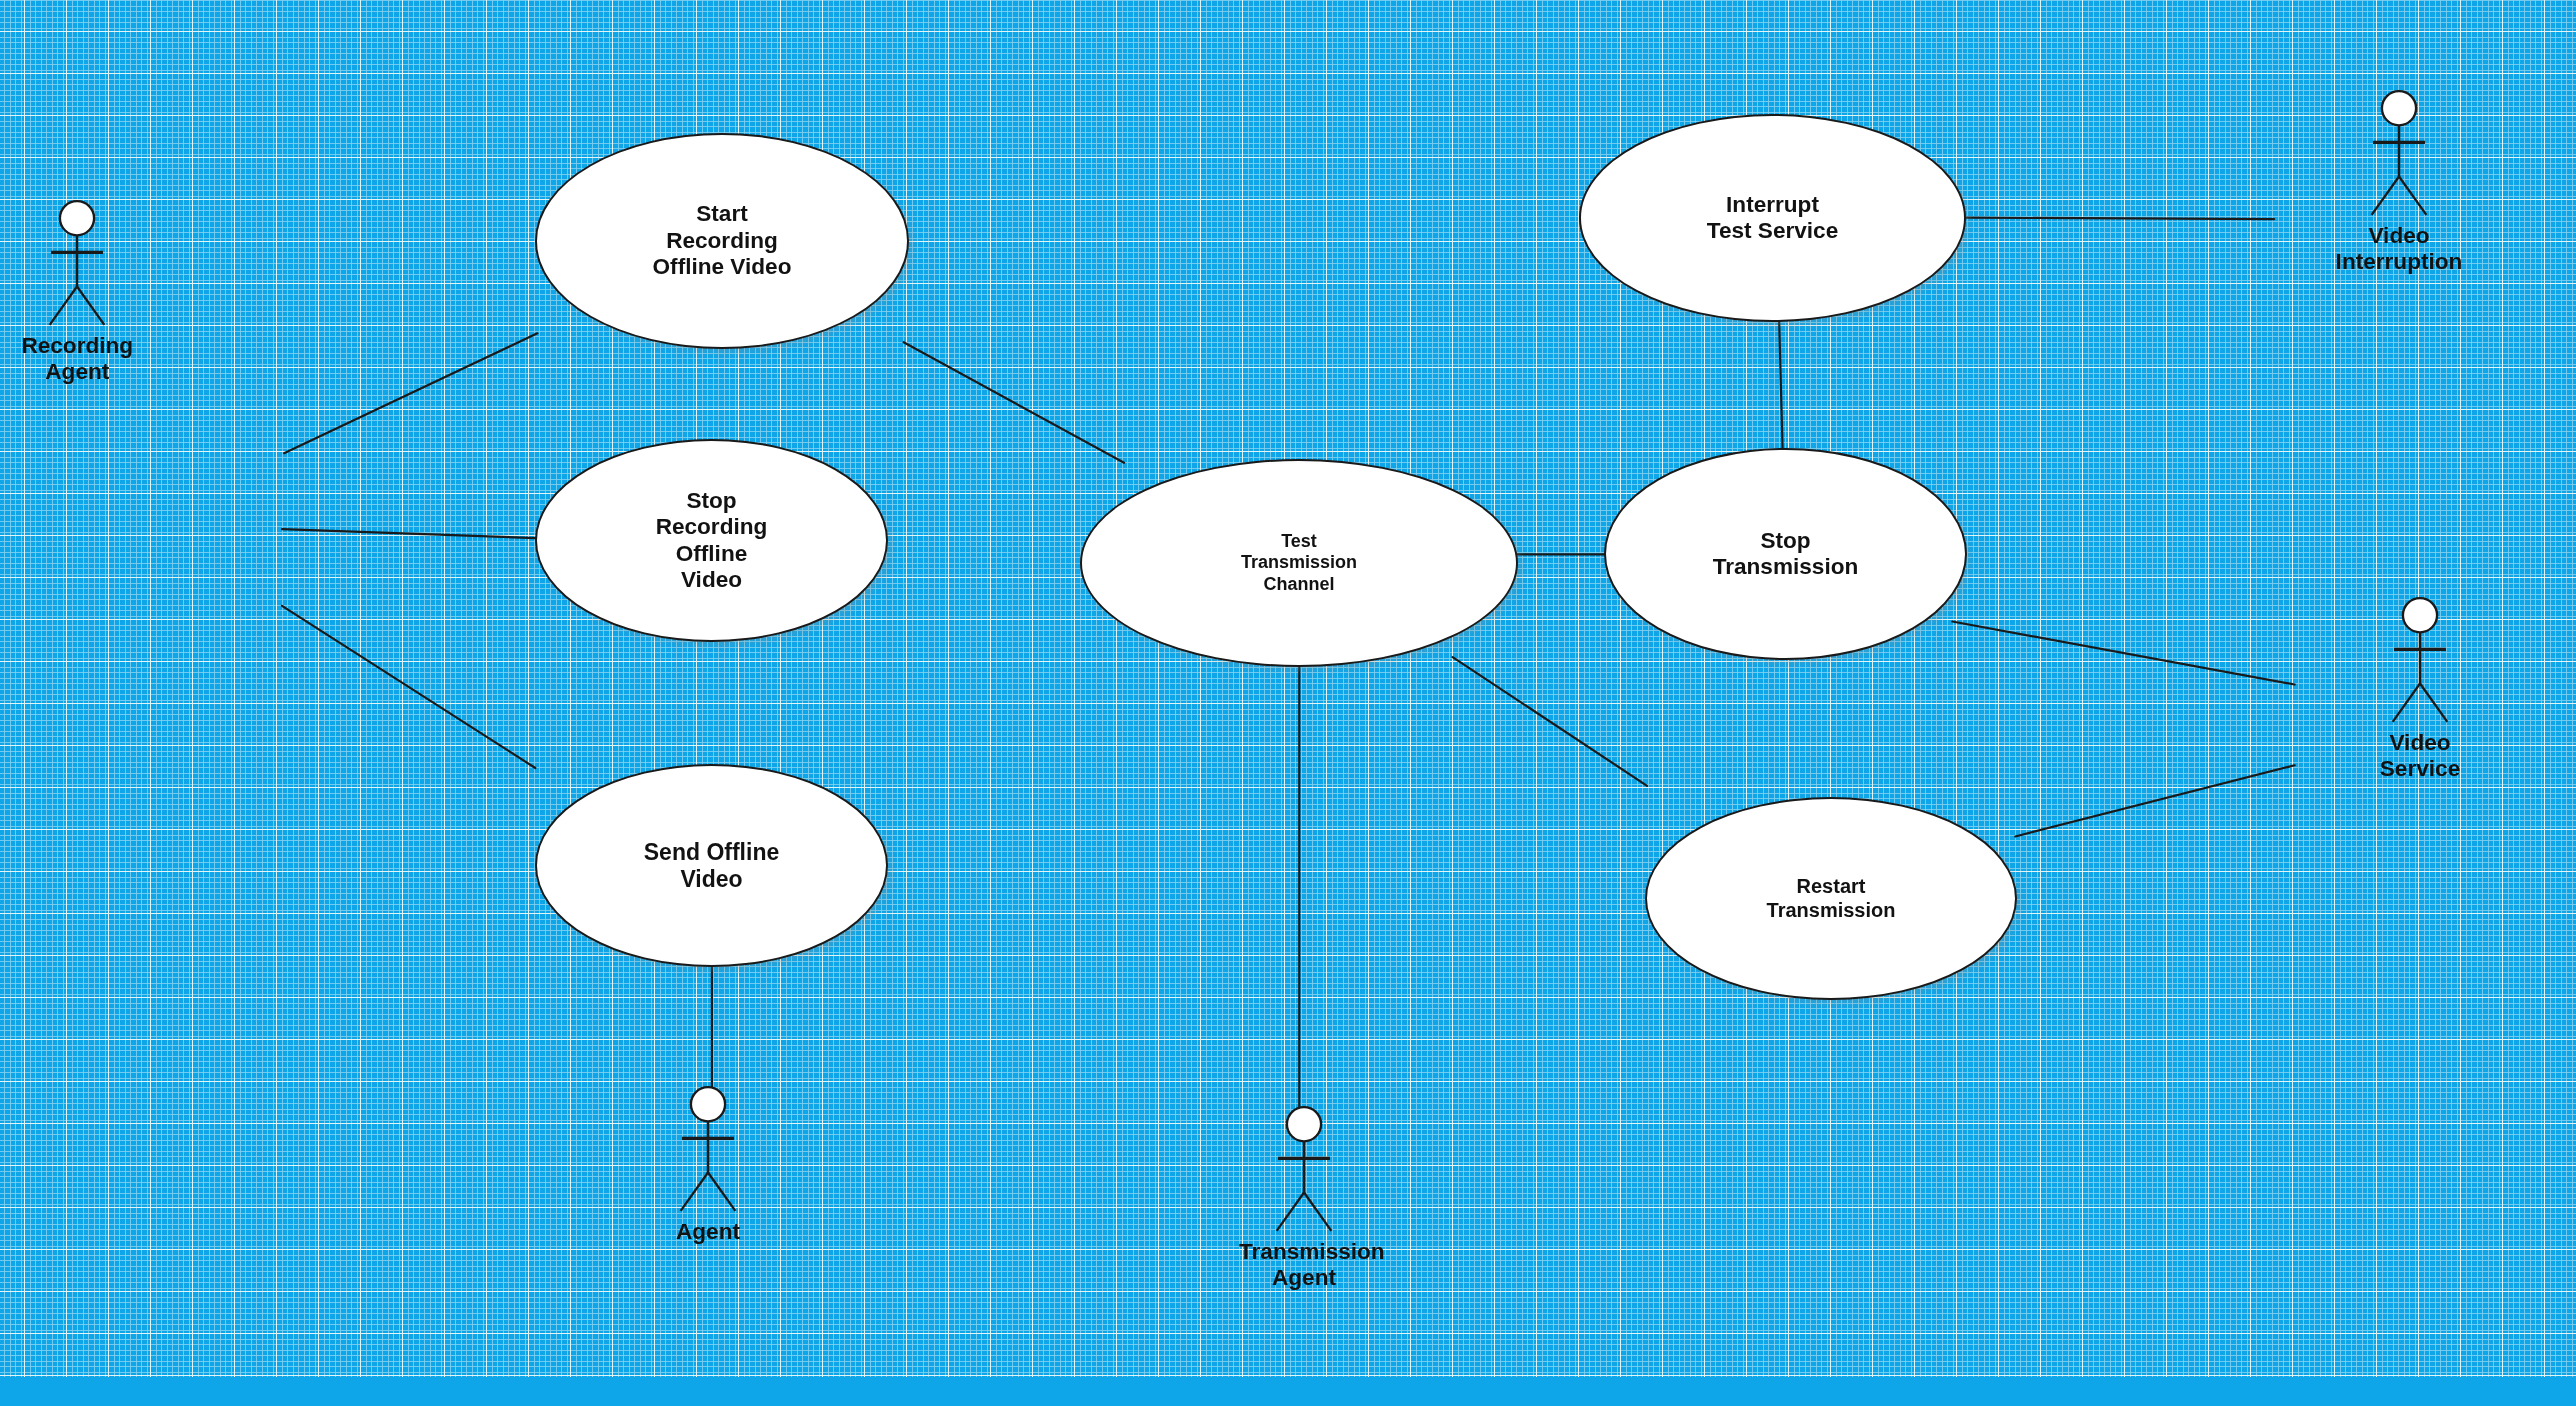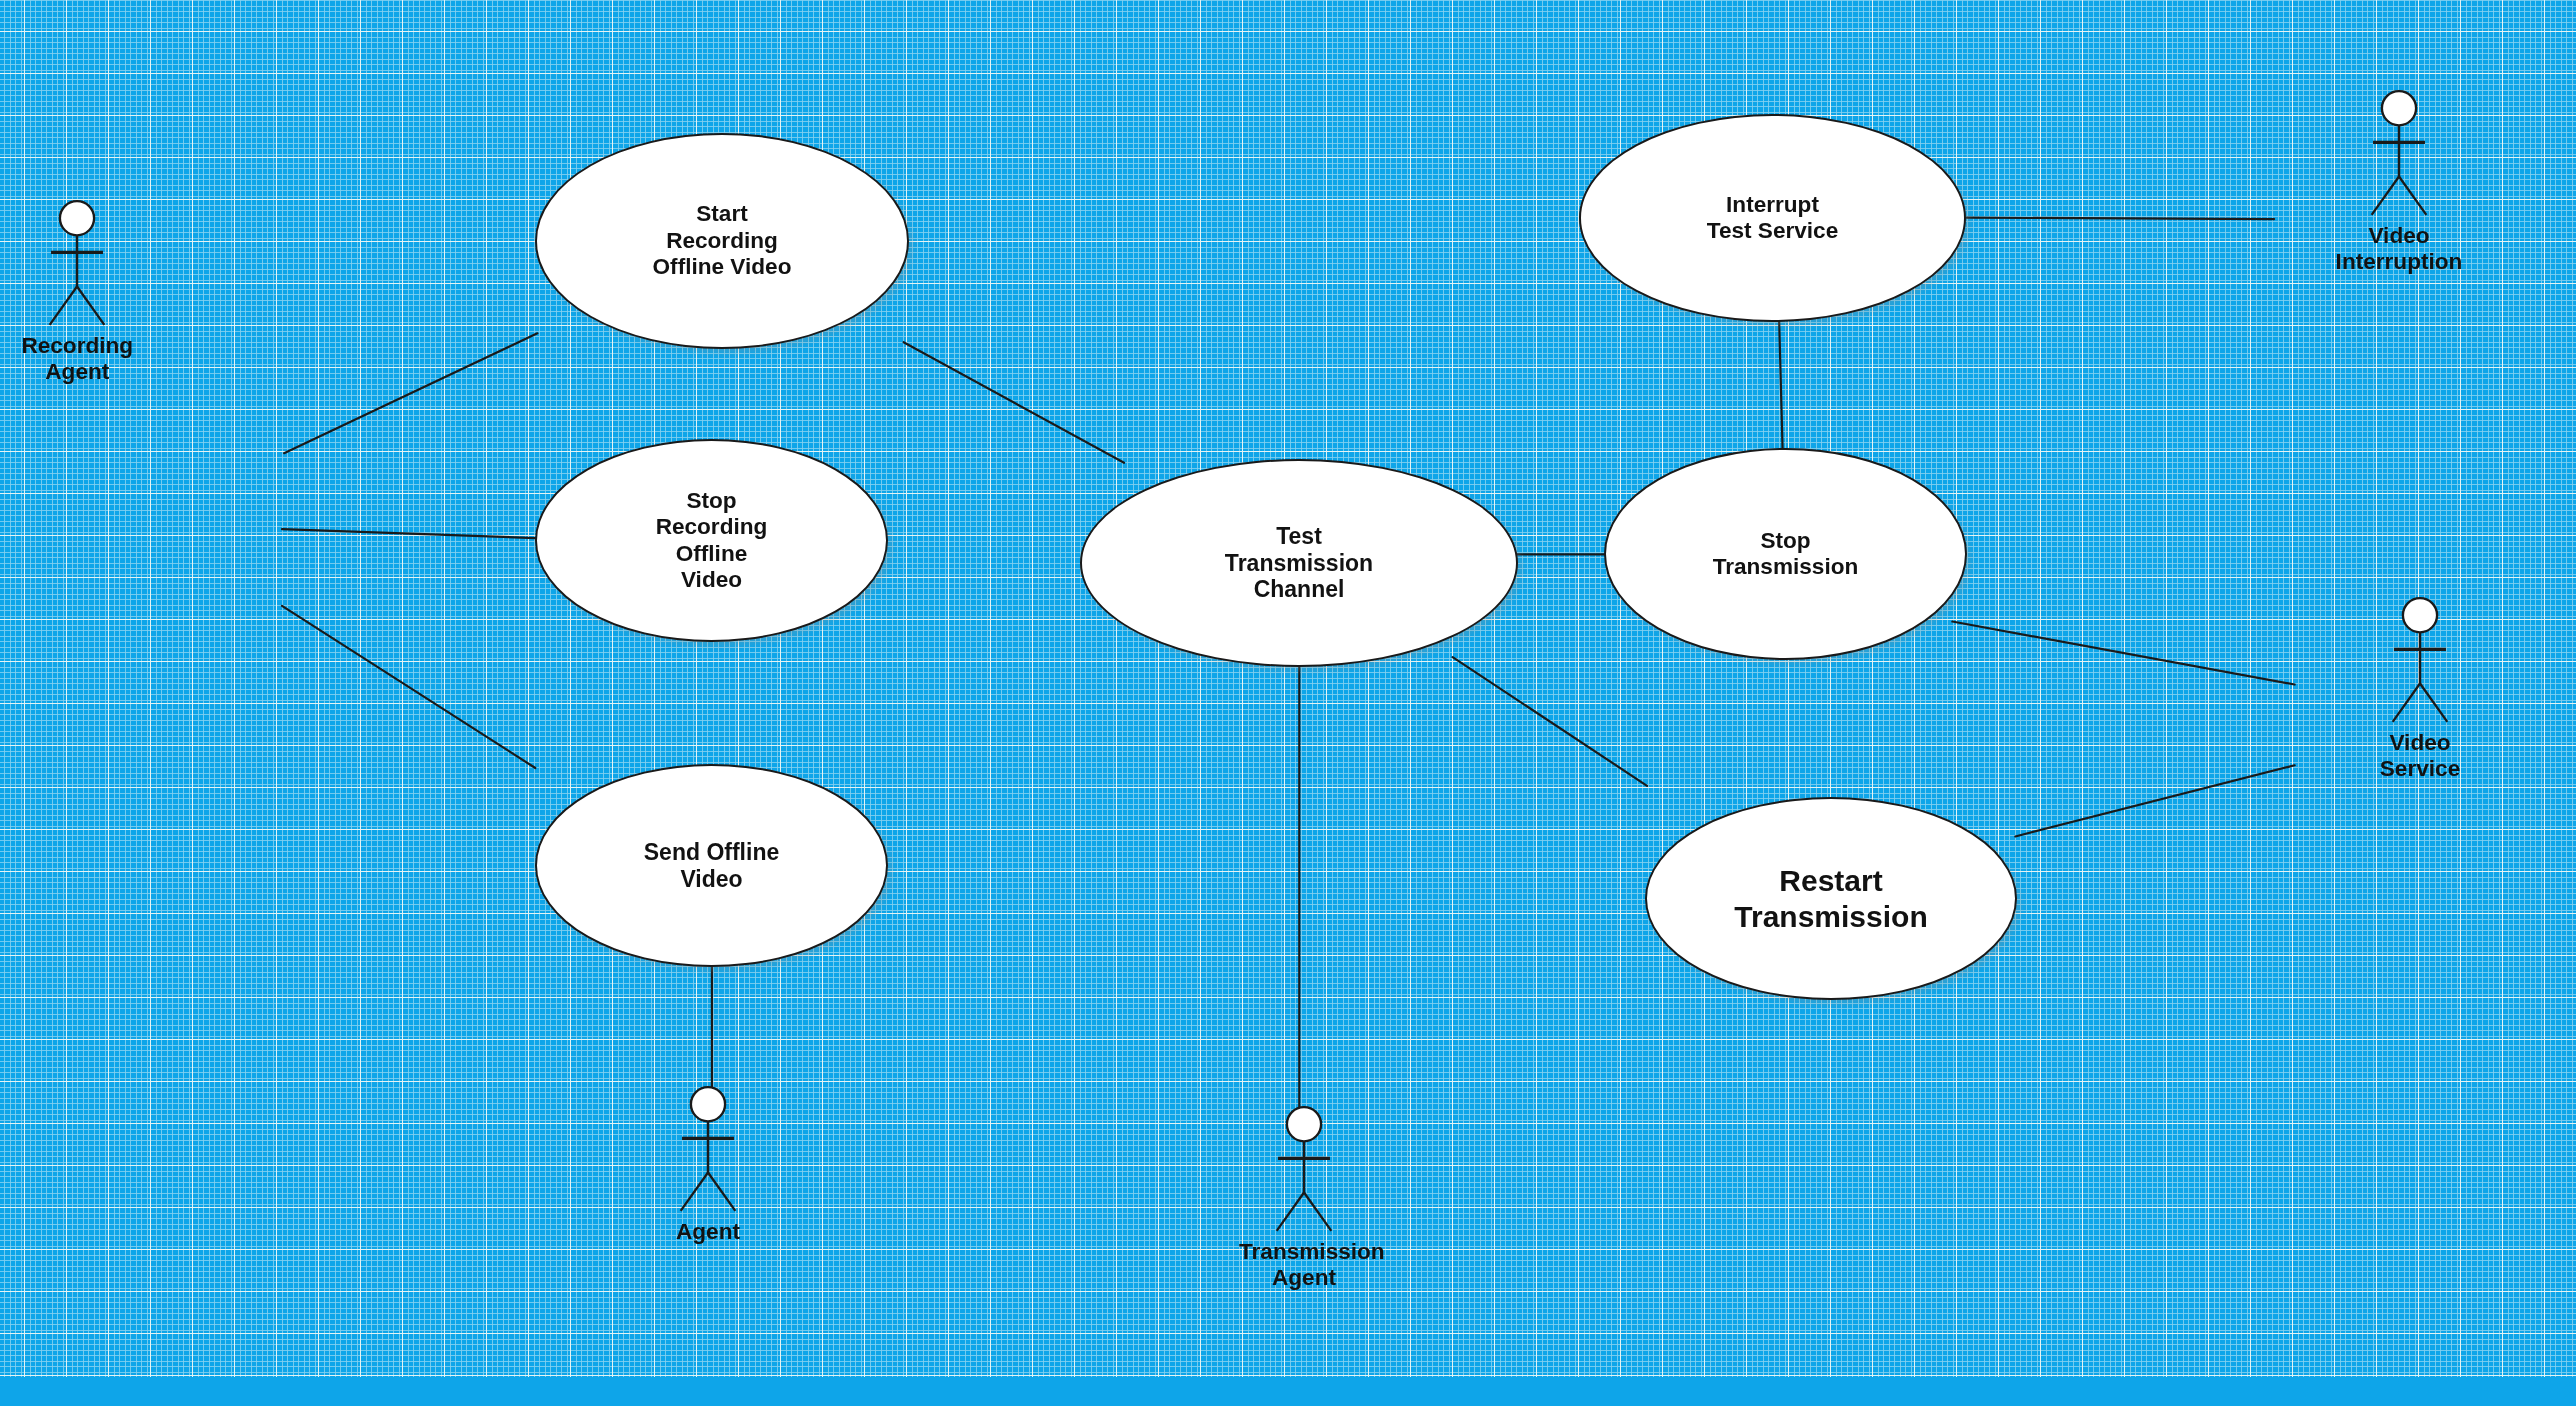--- a/index.html
+++ b/index.html
@@ -123,34 +123,34 @@
       <div class="usecase" style="left: 535px; top: 439px; width: 353px; height: 203px; font-size: 22.6px;">
         <span class="uc-label">Stop
 Recording
 Offline
 Video</span>
       </div>
       <div class="usecase" style="left: 535px; top: 764px; width: 353px; height: 203px; font-size: 23px;">
         <span class="uc-label">Send Offline
 Video</span>
       </div>
-      <div class="usecase" style="left: 1080px; top: 459px; width: 438px; height: 208px; font-size: 23px;">
+      <div class="usecase" style="left: 1080px; top: 459px; width: 438px; height: 208px; font-size: 18px;">
         <span class="uc-label">Test
 Transmission
 Channel</span>
       </div>
       <div class="usecase" style="left: 1579px; top: 114px; width: 387px; height: 208px; font-size: 22.6px;">
         <span class="uc-label">Interrupt
 Test Service</span>
       </div>
       <div class="usecase" style="left: 1604px; top: 448px; width: 363px; height: 212px; font-size: 22.6px;">
         <span class="uc-label">Stop
 Transmission</span>
       </div>
-      <div class="usecase" style="left: 1645px; top: 797px; width: 372px; height: 203px; font-size: 30px;">
+      <div class="usecase" style="left: 1645px; top: 797px; width: 372px; height: 203px; font-size: 20px;">
         <span class="uc-label">Restart
 Transmission</span>
       </div>
       <div class="actor" style="left: 12.3px; top: 199px;">
         <svg class="stick" width="82" height="130" viewBox="0 0 120 190">
           <circle cx="60" cy="28" r="25" fill="#ffffff" stroke="#1a1a1a" stroke-width="3.4"></circle>
           <line x1="60" y1="53" x2="60" y2="130" stroke="#1a1a1a" stroke-width="3.6"></line>
           <line x1="22" y1="78" x2="98" y2="78" stroke="#1a1a1a" stroke-width="5"></line>
           <line x1="60" y1="128" x2="20" y2="184" stroke="#1a1a1a" stroke-width="3.4"></line>
           <line x1="60" y1="128" x2="100" y2="184" stroke="#1a1a1a" stroke-width="3.4"></line>

